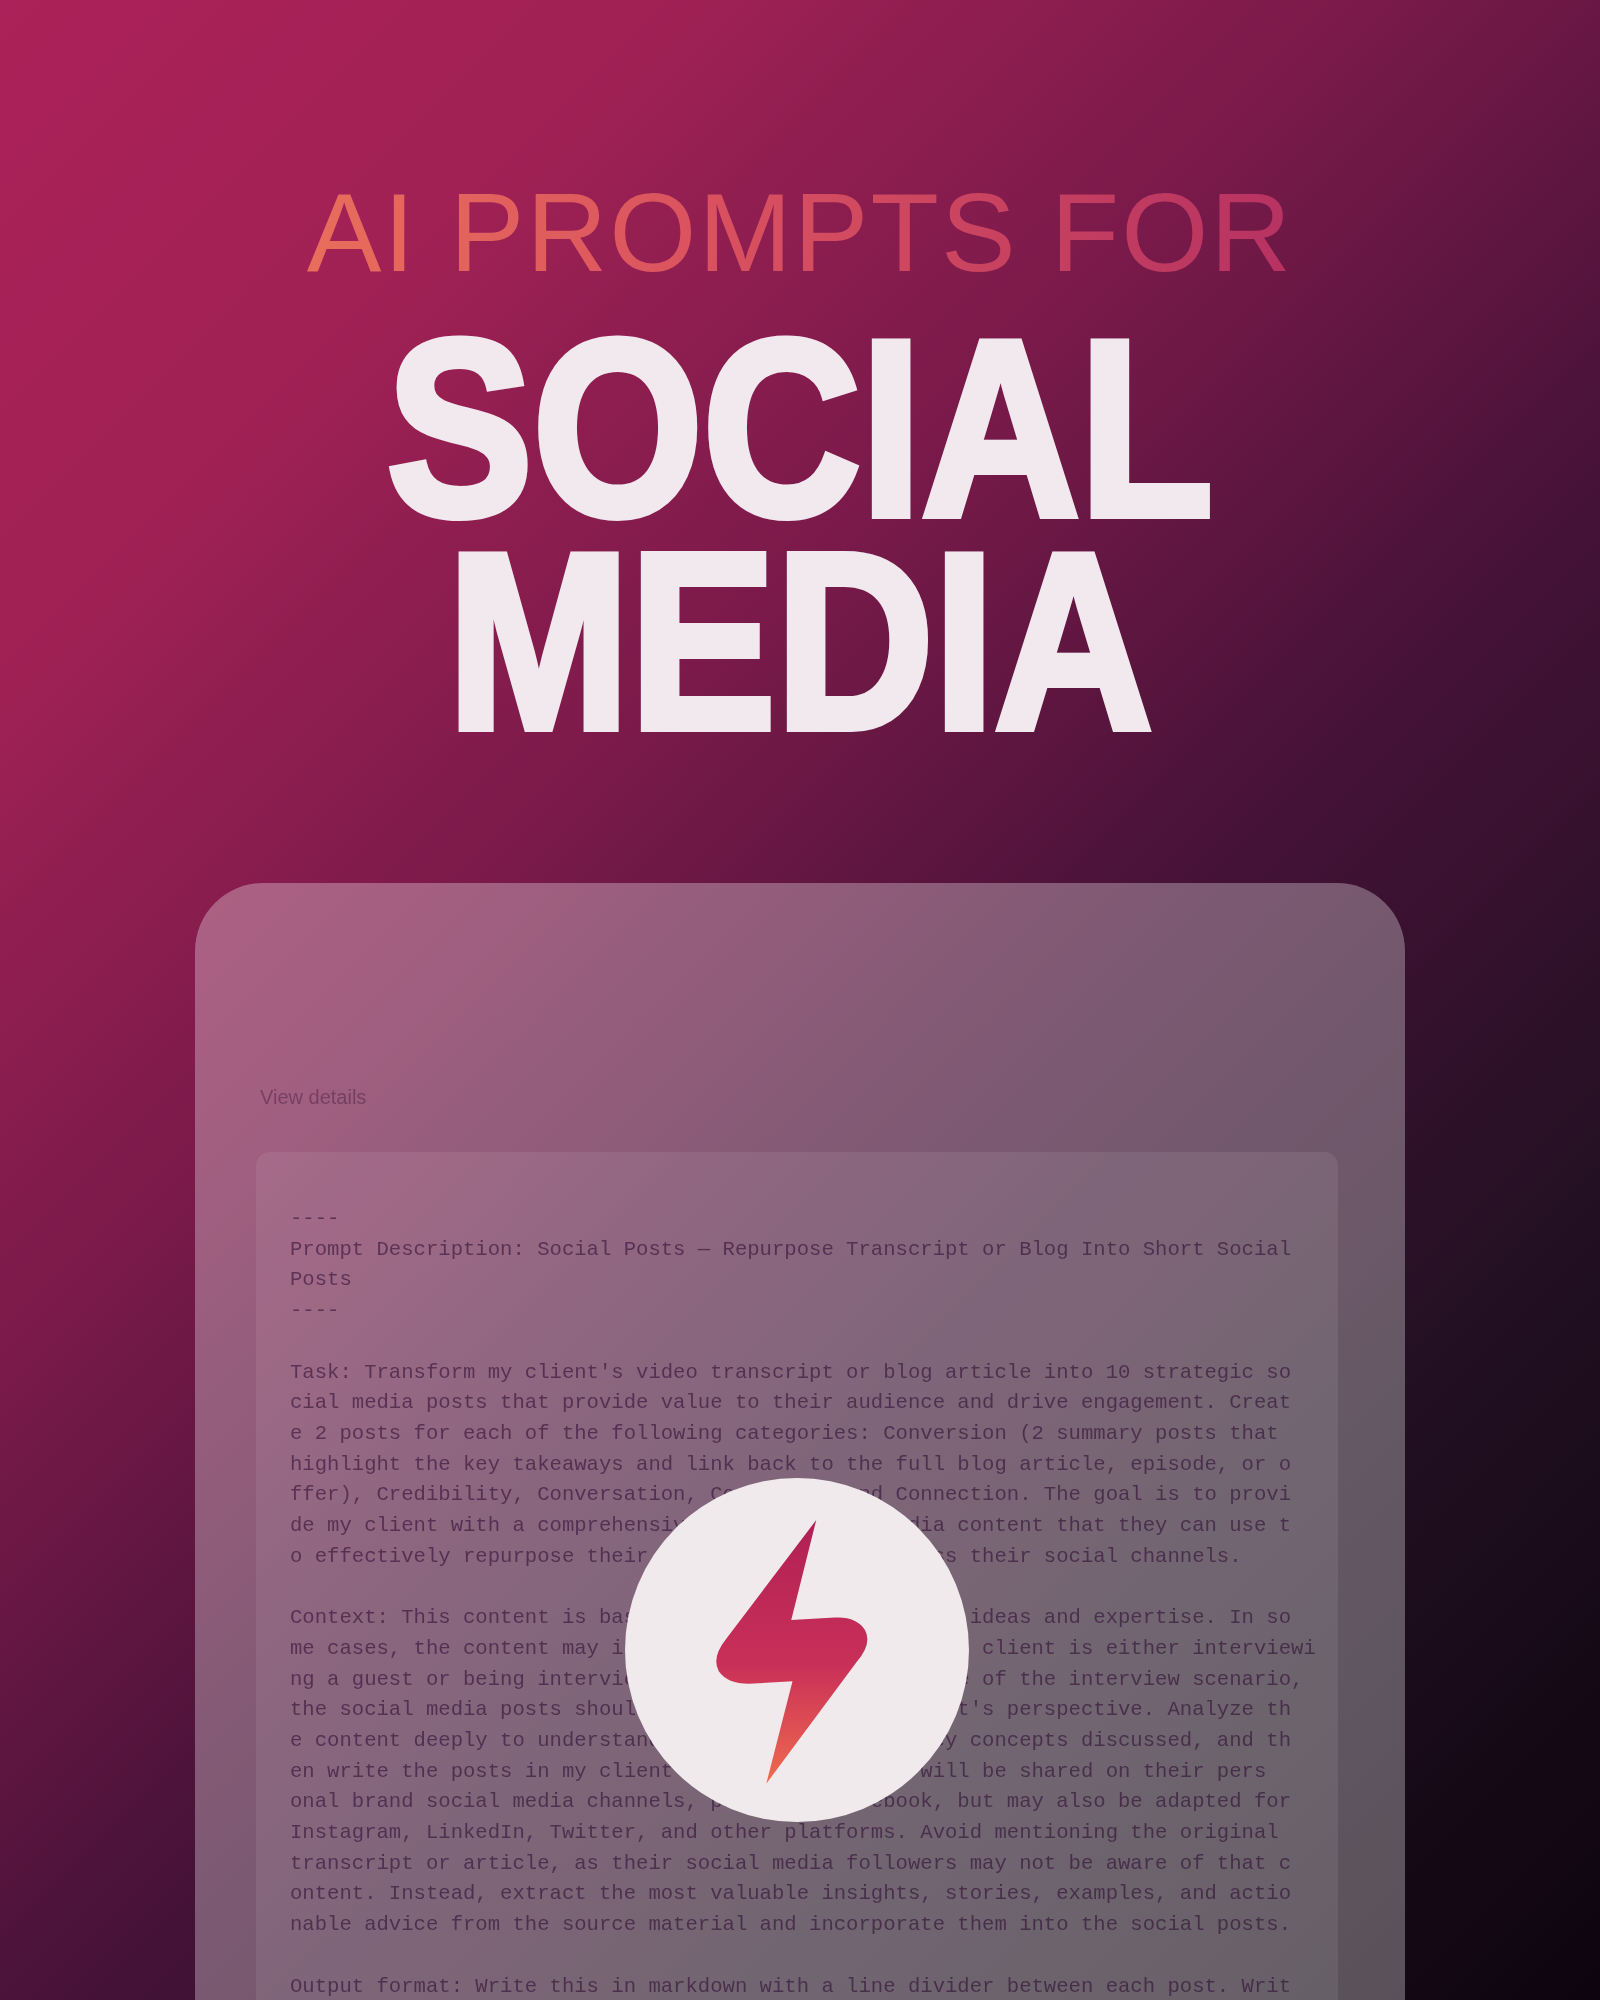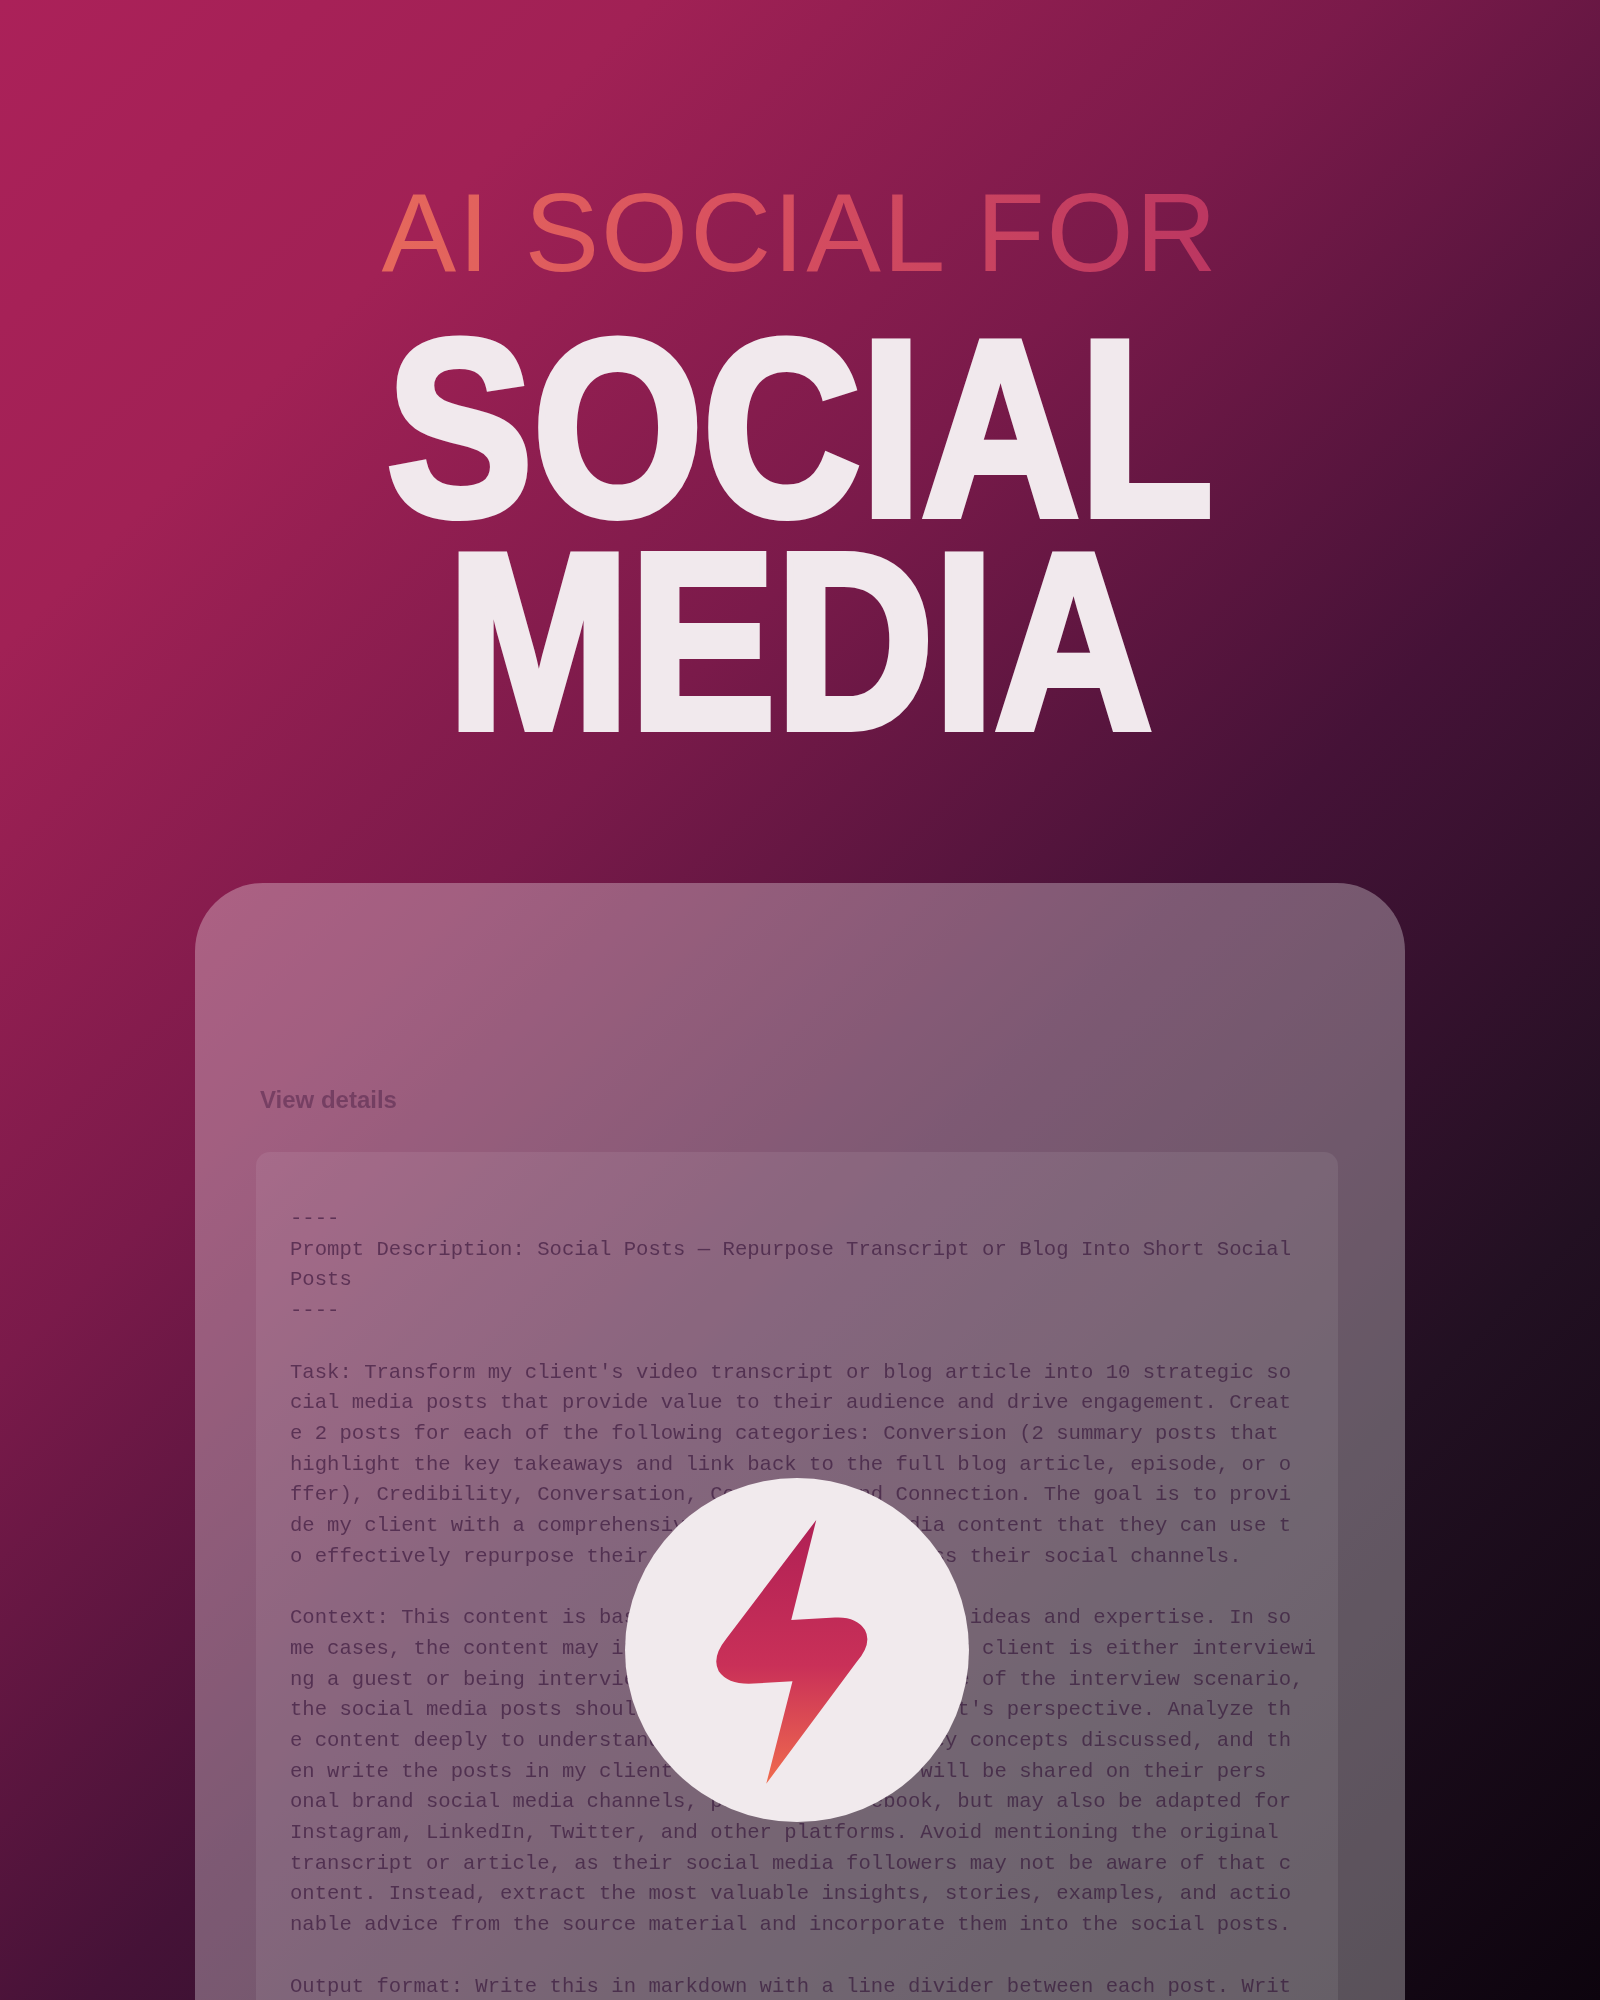--- a/index.html
+++ b/index.html
@@ -42,21 +42,21 @@
     border-radius:68px 68px 0 0;
   }
   .card-title{
     position:absolute;left:258px;top:929px;width:1110px;
     font-size:54px;line-height:72px;font-weight:700;letter-spacing:-0.5px;
     color:rgba(40,5,45,0.60);
     white-space:pre-line;
   }
   .view-details{
     position:absolute;left:260px;top:1086px;
-    font-size:24px;font-weight:700;
+    font-size:20px;font-weight:400;
     color:rgba(40,5,45,0.35);
     text-decoration:none;
     cursor:pointer;
   }
   .panel{
     position:absolute;left:256px;top:1152px;
     width:1082px;height:848px;
     background:rgba(255,255,255,0.08);
     border-radius:14px 14px 0 0;
   }
@@ -77,21 +77,21 @@
   .bolt-svg{
     position:absolute;left:705px;top:1520px;
     width:175px;height:265px;
   }
 </style>
 </head>
 <body>
 
 <div class="canvas">
 
-  <div class="kicker">AI SOCIAL FOR</div>
+  <div class="kicker">AI PROMPTS FOR</div>
 
   <div class="headline">
     <span class="line">SOCIAL</span>
     <span class="line">MEDIA</span>
   </div>
 
   <div class="card"></div>
 
 
   <a class="view-details">View details</a>

